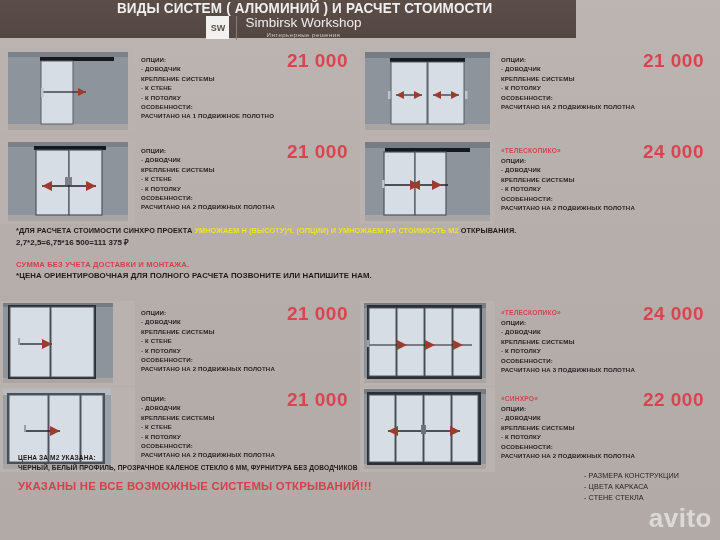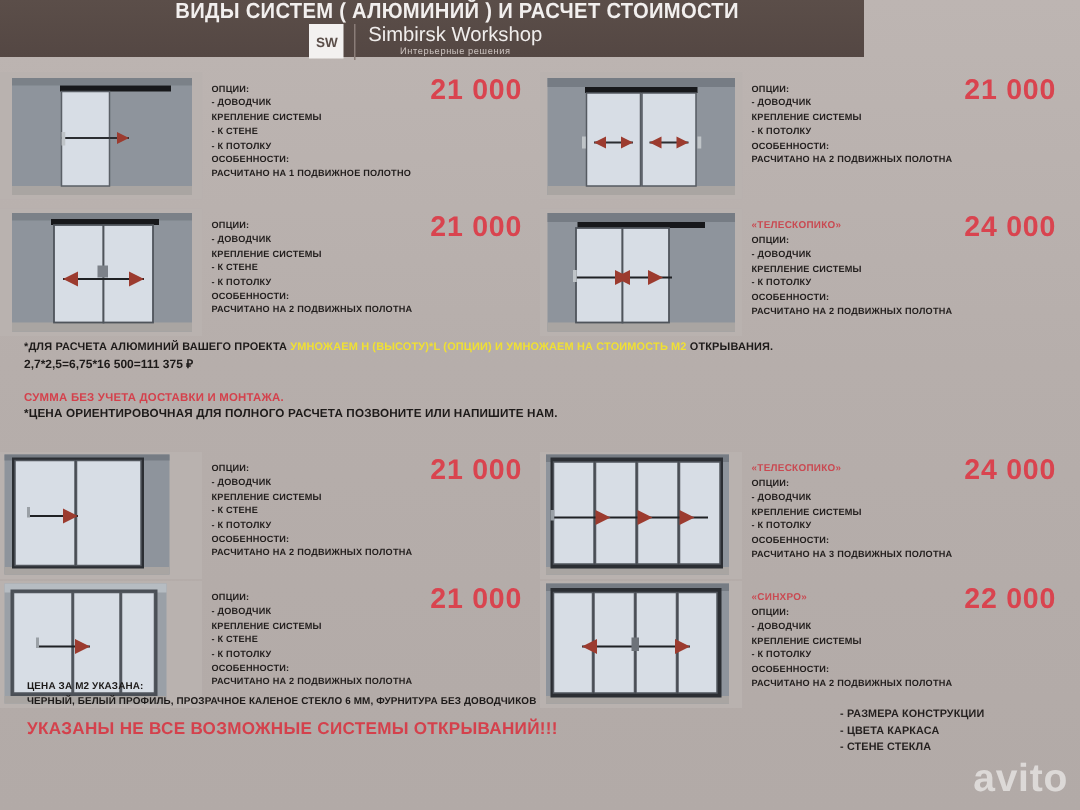--- a/index.html
+++ b/index.html
@@ -102,21 +102,21 @@
   .line-red { font-size: 7.6px; font-weight:700; color:#d4414c; line-height:11px; letter-spacing:.15px;}
   .line-dark { font-size: 7.8px; font-weight:700; color:#1d1a19; line-height:11px; letter-spacing:.1px;}
 
   
   .bottomtext { position:absolute; left:18px; top:453px; width: 540px; }
   .bt-s { font-size:6.6px; font-weight:700; color:#1d1a19; line-height:10px; letter-spacing:.1px;}
   .bt-big { font-size:11.4px; font-weight:700; color:#d4414c; line-height:16px; letter-spacing:.2px; margin-top:5px;}
 
   .rightlist { position:absolute; right:10px; top:470px; width:150px; text-align:left;}
   .rl-head { font-size:7.2px; font-weight:700; color:#d4414c; line-height:11px; letter-spacing:.1px;}
-  .rl-item { font-size:7.2px; font-weight:700; color:#231f1e; line-height:11px; letter-spacing:.1px;}
+  .rl-item { font-size:7.2px; font-weight:400; color:#231f1e; line-height:11px; letter-spacing:.1px;margin-left:24px;}
 
   .watermark {
     position:absolute; right:8px; bottom:6px;
     font-size:26px; font-weight:700;
     color: rgba(255,255,255,0.55);
     letter-spacing:.5px;
     pointer-events:none;
   }
 </style>
 </head>
@@ -262,21 +262,21 @@
           <li>КРЕПЛЕНИЕ СИСТЕМЫ</li>
           <li>- К ПОТОЛКУ</li>
           <li>ОСОБЕННОСТИ:</li>
           <li>РАСЧИТАНО НА 2 ПОДВИЖНЫХ ПОЛОТНА</li>
         </ul>
       </div>
     </div>
   </div>
 
   <div class="midtext">
-    <div class="line"><span>*ДЛЯ РАСЧЕТА АЛЮМИНИЙ ВАШЕГО ПРОЕКТА </span><span class="hl-yellow">УМНОЖАЕМ Н (ВЫСОТУ)*L (ОПЦИИ) И УМНОЖАЕМ НА СТОИМОСТЬ М2</span><span> ОТКРЫВАНИЯ.</span></div>
+    <div class="line"><span>*ДЛЯ РАСЧЕТА СТОИМОСТИ СИНХРО ПРОЕКТА </span><span class="hl-yellow">УМНОЖАЕМ Н (ВЫСОТУ)*L (ОПЦИИ) И УМНОЖАЕМ НА СТОИМОСТЬ М2</span><span> ОТКРЫВАНИЯ.</span></div>
     <div class="line-num">2,7*2,5=6,75*16 500=111 375 ₽</div>
     <div style="height:11px"></div>
     <div class="line-red">СУММА БЕЗ УЧЕТА ДОСТАВКИ И МОНТАЖА.</div>
     <div class="line-dark">*ЦЕНА ОРИЕНТИРОВОЧНАЯ ДЛЯ ПОЛНОГО РАСЧЕТА ПОЗВОНИТЕ ИЛИ НАПИШИТЕ НАМ.</div>
   </div>
 
   <div class="row" style="top:301px">
 
     <div class="cell left">
       <div class="img-wrap">

